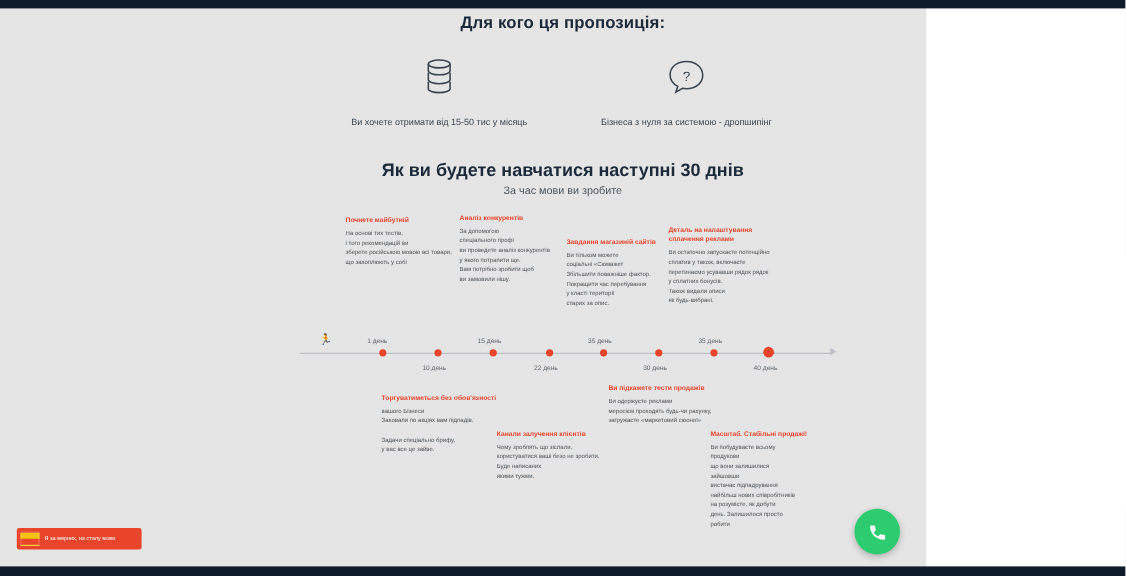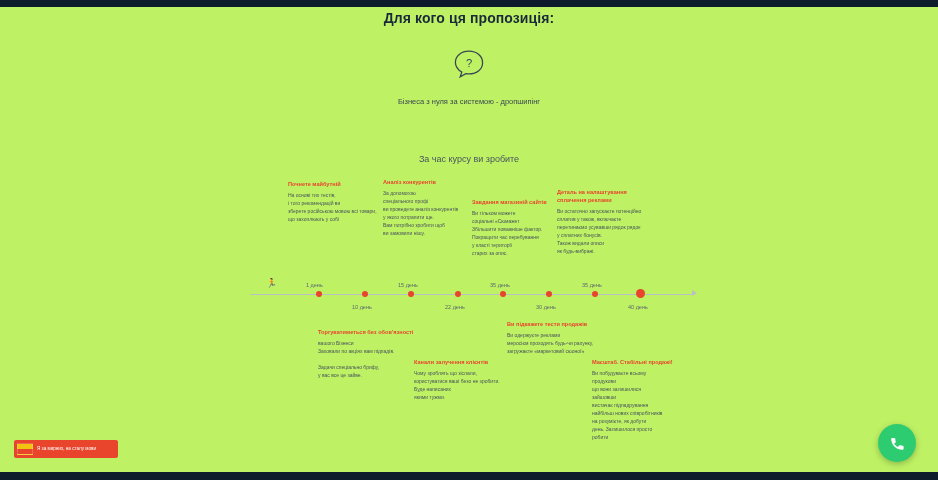--- a/index.html
+++ b/index.html
@@ -4,22 +4,22 @@
 <style>
   * { box-sizing: border-box; margin: 0; padding: 0; }
   html, body {
     width: 938px; height: 480px;
     background: #ffffff;
     font-family: "Liberation Sans", sans-serif;
     overflow: hidden;
   }
   .page {
     position: relative;
-    width: 938px; height: 480px;
-    background: #bef264;
+    width: 772px; height: 480px;
+    background: #e5e5e5;
   }
   
   .top-bar {
     position: absolute; top: 0; left: 0; width: 938px; height: 7px;
     background: #0d1b2a;
   }
   .bottom-bar {
     position: absolute; bottom: 0; left: 0; width: 938px; height: 8px;
     background: #0d1b2a;
   }
@@ -182,36 +182,51 @@
 <div class="page">
 
   <div class="top-bar"></div>
 
   <section class="audience">
     <h2>Для кого ця пропозиція:</h2>
 
     <div class="audience-row">
 
 
+      <div class="aud-item">
+        <div class="aud-icon">
+          <svg viewBox="0 0 34 40" width="28" height="34" aria-hidden="true">
+            <g fill="none" stroke="#3a4653" stroke-width="1.6">
+              <ellipse cx="17" cy="7" rx="11" ry="4"></ellipse>
+              <path d="M6 7 v7 c0 2.2 4.9 4 11 4 s11-1.8 11-4 V7"></path>
+              <path d="M6 16 v7 c0 2.2 4.9 4 11 4 s11-1.8 11-4 V16"></path>
+              <path d="M6 25 v7 c0 2.2 4.9 4 11 4 s11-1.8 11-4 V25"></path>
+            </g>
+          </svg>
+        </div>
+        <div class="aud-text">Ви хочете отримати від 15-50
+тис у місяць</div>
+      </div>
 
       <div class="aud-item">
         <div class="aud-icon">
           <svg viewBox="0 0 40 38" width="32" height="32" aria-hidden="true">
             <path d="M20 3 C10 3 3 9 3 17 c0 5 3 9 8 12 l-2 6 7-4 a24 24 0 0 0 4 .4 c10 0 17-6 17-14 S30 3 20 3 z" fill="none" stroke="#3a4653" stroke-width="1.6"></path>
             <text x="20" y="23" font-size="14" font-family="Liberation Sans, sans-serif" text-anchor="middle" fill="#3a4653">?</text>
           </svg>
         </div>
         <div class="aud-text">Бізнеса з нуля за системою -
 дропшипінг</div>
       </div>
 
     </div>
   </section>
 
-  <div class="learn-sub">За час курсу ви зробите</div>
+  <div class="learn-title">Як ви будете навчатися наступні 30 днів</div>
+  <div class="learn-sub">За час мови ви зробите</div>
 
   <div class="timeline-wrap">
     <div class="axis"></div>
     <div class="axis-arrow"></div>
     <div class="runner">🏃</div>
 
     <div class="dot" style="left:316px"></div>
     <div class="dot" style="left:362px"></div>
     <div class="dot" style="left:408px"></div>
     <div class="dot" style="left:455px"></div>

